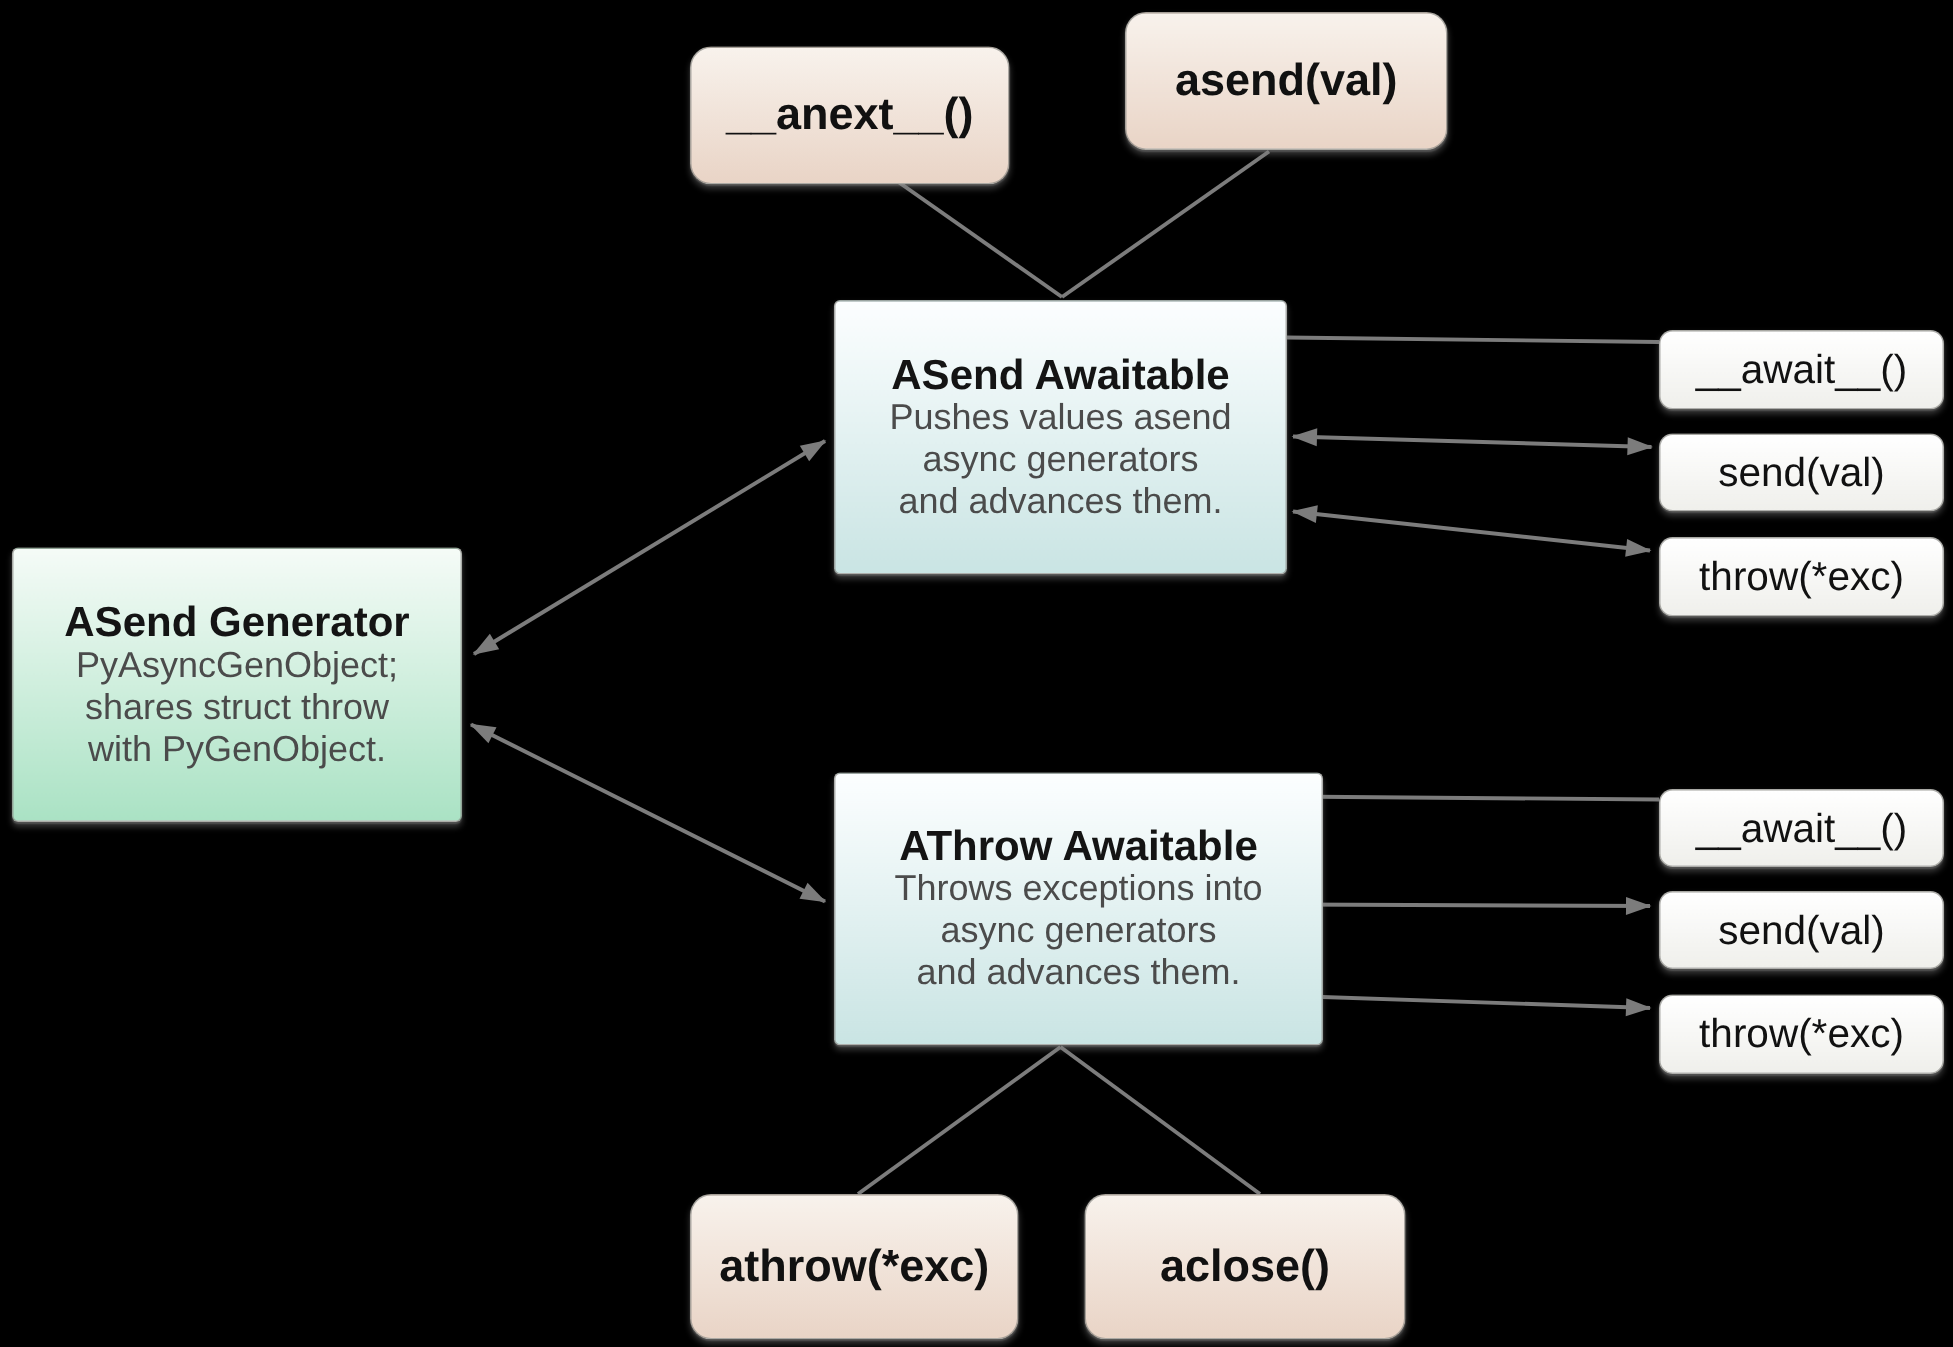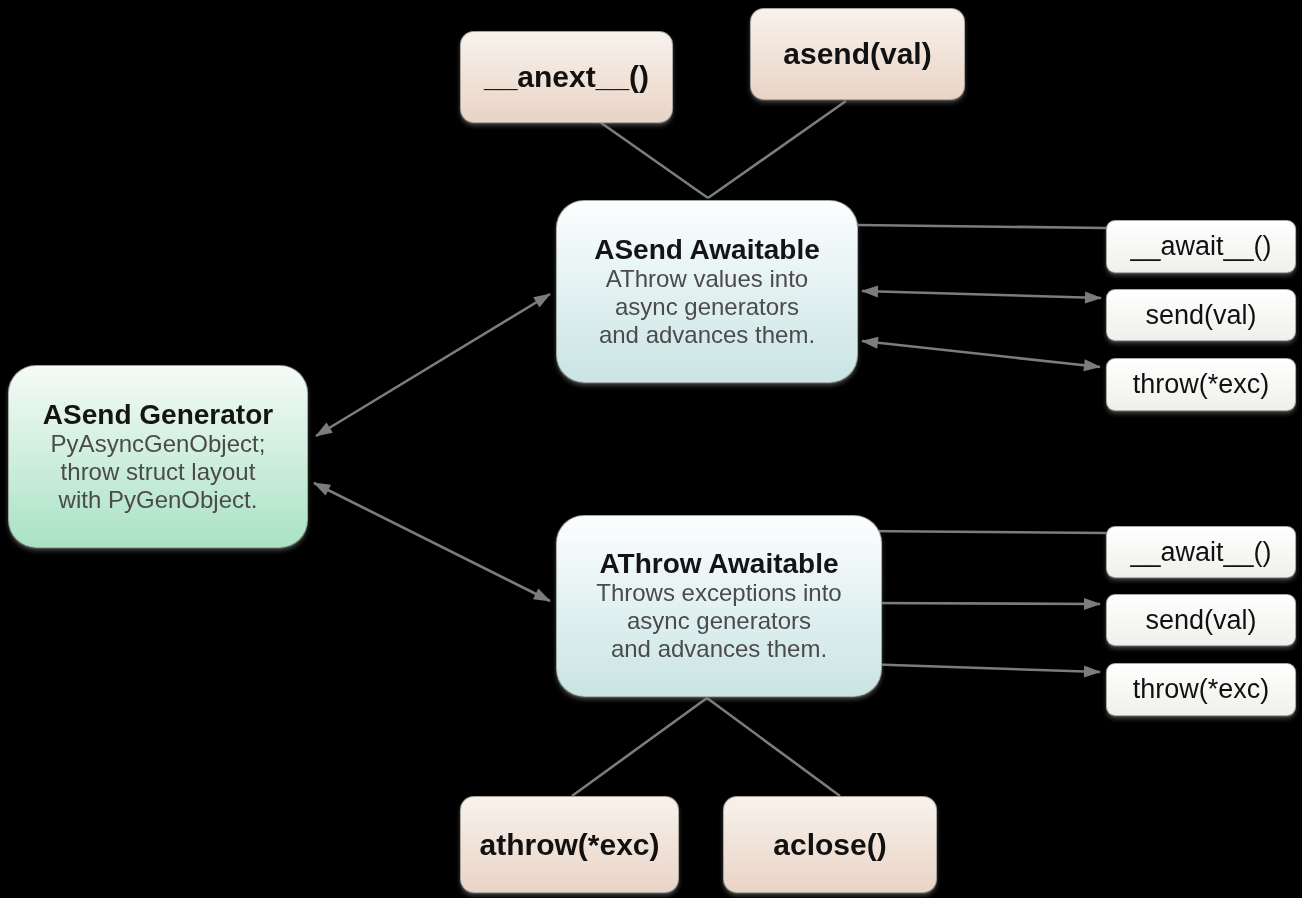--- a/index.html
+++ b/index.html
@@ -28,21 +28,21 @@
     display:flex;flex-direction:column;align-items:center;justify-content:center;
     text-align:center;box-sizing:border-box;
     border:1px solid rgba(130,130,126,0.65);
     box-shadow:0 3px 4px rgba(125,125,125,0.45), 0 1px 1px rgba(150,150,150,0.35);
   }
   .tan{
     background:linear-gradient(to bottom,var(--tan-top),var(--tan-bottom));
     border-radius:14px;
   }
   .tan .label{font-weight:bold;font-size:30px;color:var(--label-text);}
-  .main{border-radius:28px;padding:8px 6px;text-align:center;}
+  .main{border-radius:4px;padding:8px 6px;text-align:center;}
   .blue{background:linear-gradient(to bottom,var(--blue-top),var(--blue-bottom));}
   .green{background:linear-gradient(to bottom,var(--green-top),var(--green-bottom));}
   .main .title{font-weight:bold;font-size:28px;color:var(--title-text);line-height:30px;}
   .main .body{font-size:24px;color:var(--body-text);line-height:28px;white-space:pre-line;}
   .small{
     background:linear-gradient(to bottom,var(--white-top),var(--white-bottom));
     border-radius:9px;
     margin-top:18px;
   }
   .small .label{font-size:27px;color:var(--label-text);}
@@ -76,29 +76,29 @@
 
   <div class="node tan" style="left:460px;top:8px;width:213px;height:92px;margin-top:23px;">
     <span class="label">__anext__()</span>
   </div>
   <div class="node tan" style="left:722px;top:8px;width:215px;height:92px;margin-left:28px;">
     <span class="label">asend(val)</span>
   </div>
 
   <div class="node main blue" style="left:556px;top:200px;width:302px;height:183px;">
     <div class="title">ASend Awaitable</div>
-    <div class="body">AThrow values into
+    <div class="body">Pushes values asend
 async generators
 and advances them.</div>
   </div>
 
   <div class="node main green" style="left:8px;top:365px;width:300px;height:183px;">
     <div class="title">ASend Generator</div>
     <div class="body">PyAsyncGenObject;
-throw struct layout
+shares struct throw
 with PyGenObject.</div>
   </div>
 
   <div class="node main blue" style="left:556px;top:515px;width:326px;height:182px;">
     <div class="title">AThrow Awaitable</div>
     <div class="body">Throws exceptions into
 async generators
 and advances them.</div>
   </div>
 

